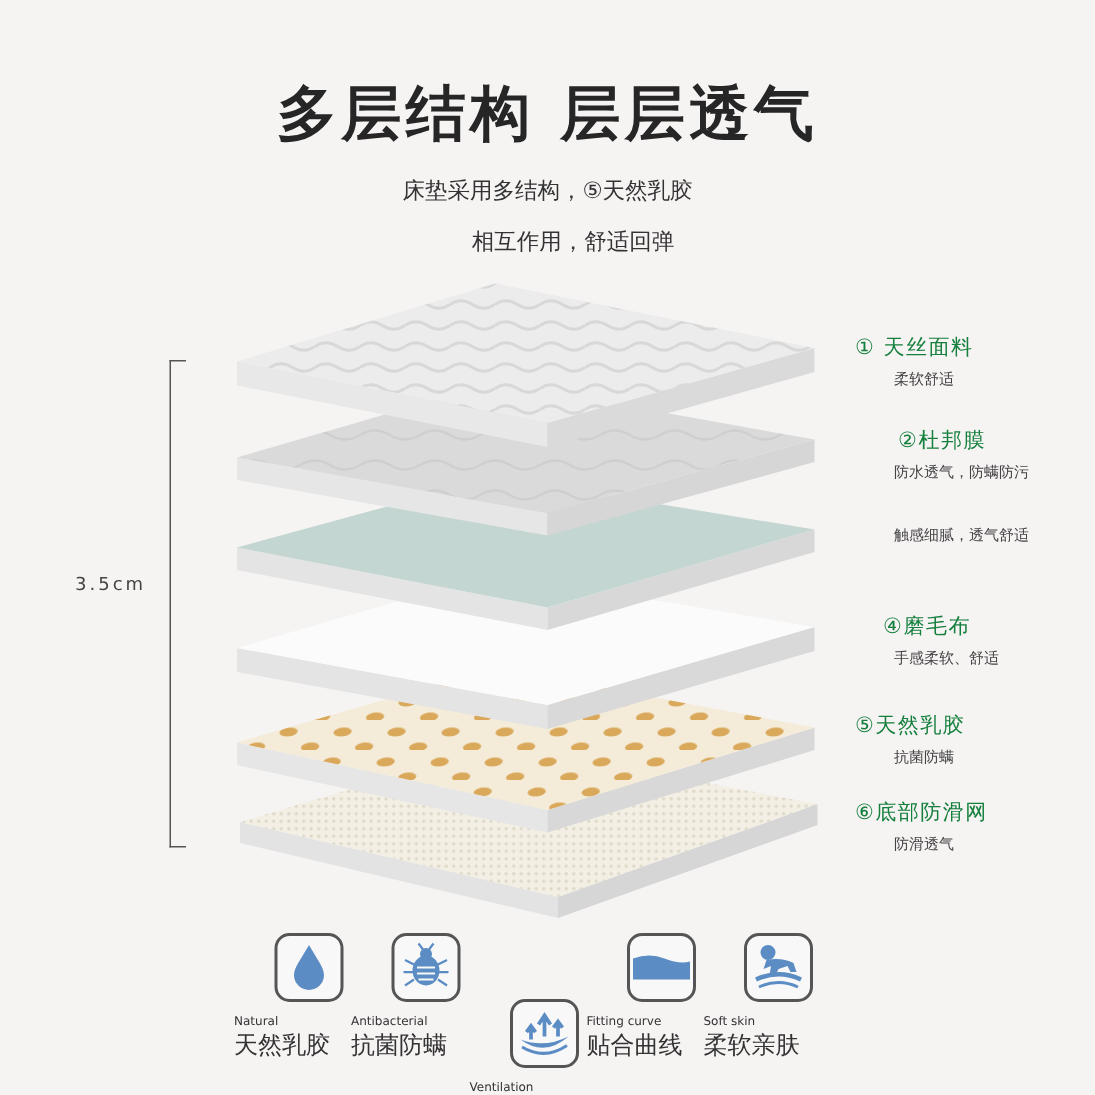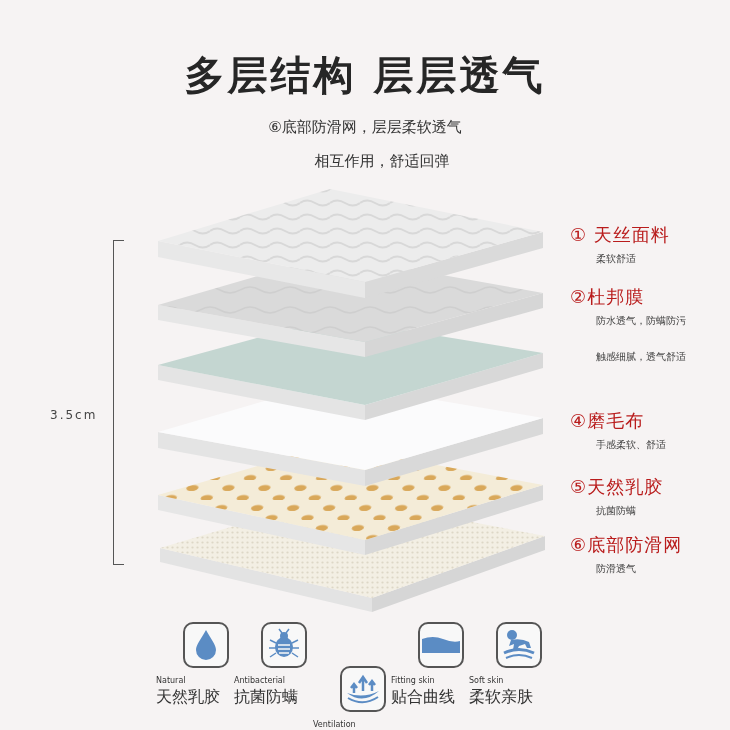--- a/index.html
+++ b/index.html
@@ -5,36 +5,36 @@
   html, body { margin:0; padding:0; }
   body { width:730px; height:730px; background:#f6f3f3; position:relative; overflow:hidden;
          font-family:"DejaVu Sans", sans-serif; color:#222; }
   .title { position:absolute; left:0; right:0; top:48px; text-align:center; font-size:40px; font-weight:bold;
            color:#262626; letter-spacing:3px; }
   .subtitle { position:absolute; left:0; right:0; text-align:center; font-size:15px; color:#333; }
   .sub1 { top:118px; }
   .sub2 { top:152px;padding-left:34px; }
   .bracket { position:absolute; left:113px; top:240px; width:10px; height:323px;
              border-left:1.5px solid #555; border-top:1.5px solid #555; border-bottom:1.5px solid #555; }
-  .dim-label { position:absolute; left:50px; top:408px; font-size:12px; color:#444; letter-spacing:2px; }
+  .dim-label { position:absolute; left:50px; top:382px; font-size:12px; color:#444; letter-spacing:2px; }
   .layers-svg { position:absolute; left:0; top:0; }
   .layer-label { position:absolute; left:570px; }
-  .layer-name { font-size:18px; color:#b91c1c; letter-spacing:1px; white-space:nowrap; }
+  .layer-name { font-size:14px; color:#15803d; letter-spacing:1px; white-space:nowrap;text-align:center; }
   .layer-desc { font-size:10px; color:#444; margin-left:26px; margin-top:5px; white-space:nowrap; }
   .icon-item { position:absolute; top:622px; width:60px; text-align:left; }
   .icon-box { width:46px; height:46px; margin:0 auto; border:2px solid #555; border-radius:10px; background:#f8f8f8;
               display:flex; align-items:center; justify-content:center; box-sizing:border-box; }
   .icon-en { font-size:8px; color:#333; margin-top:8px; white-space:nowrap; margin-left:-20px; margin-right:-20px; }
   .icon-cn { font-size:16px; color:#333; margin-top:2px; white-space:nowrap; margin-left:-20px; margin-right:-20px; }
 </style>
 </head>
 <body>
 
 <div class="title">多层结构 层层透气</div>
-<div class="subtitle sub1">⑥底部防滑网，层层柔软透气</div>
+<div class="subtitle sub1">床垫采用多结构，⑤天然乳胶</div>
 <div class="subtitle sub2">相互作用，舒适回弹</div>
 
 <div class="bracket"></div>
 <div class="dim-label">3.5cm</div>
 
 <svg class="layers-svg" width="730" height="730" viewBox="0 0 730 730">
   <defs>
     <pattern id="holes" width="36" height="20" patternUnits="userSpaceOnUse" patternTransform="skewX(-20)">
       <ellipse cx="10" cy="8" rx="6" ry="3" fill="#d9a85a"></ellipse>
       <ellipse cx="28" cy="18" rx="6" ry="3" fill="#d9a85a"></ellipse>
@@ -146,21 +146,21 @@
   </div>
   <div class="icon-en">Ventilation</div>
   <div class="icon-cn">舒适透气</div>
 </div>
 <div class="icon-item" style="left:411px;">
   <div class="icon-box">
     <svg width="40" height="24" viewBox="0 0 40 24">
       <path d="M1 6 Q12 2 22 6 T39 8 V20 H1 Z" fill="#5b8cc4"></path>
     </svg>
   </div>
-  <div class="icon-en">Fitting skin</div>
+  <div class="icon-en">Fitting curve</div>
   <div class="icon-cn">贴合曲线</div>
 </div>
 <div class="icon-item" style="left:489px;">
   <div class="icon-box">
     <svg width="36" height="34" viewBox="0 0 36 34">
       <circle cx="11" cy="7" r="5" fill="#5b8cc4"></circle>
       <path d="M10 12 Q20 10 28 14 L30 20 L26 20 L24 16 L18 18 L16 22 L12 22 L13 16 L8 18 Z" fill="#5b8cc4"></path>
       <path d="M3 25 Q18 18 33 25" stroke="#5b8cc4" stroke-width="3" fill="none"></path>
       <path d="M5 30 Q18 24 31 30" stroke="#5b8cc4" stroke-width="2" fill="none"></path>
     </svg>

